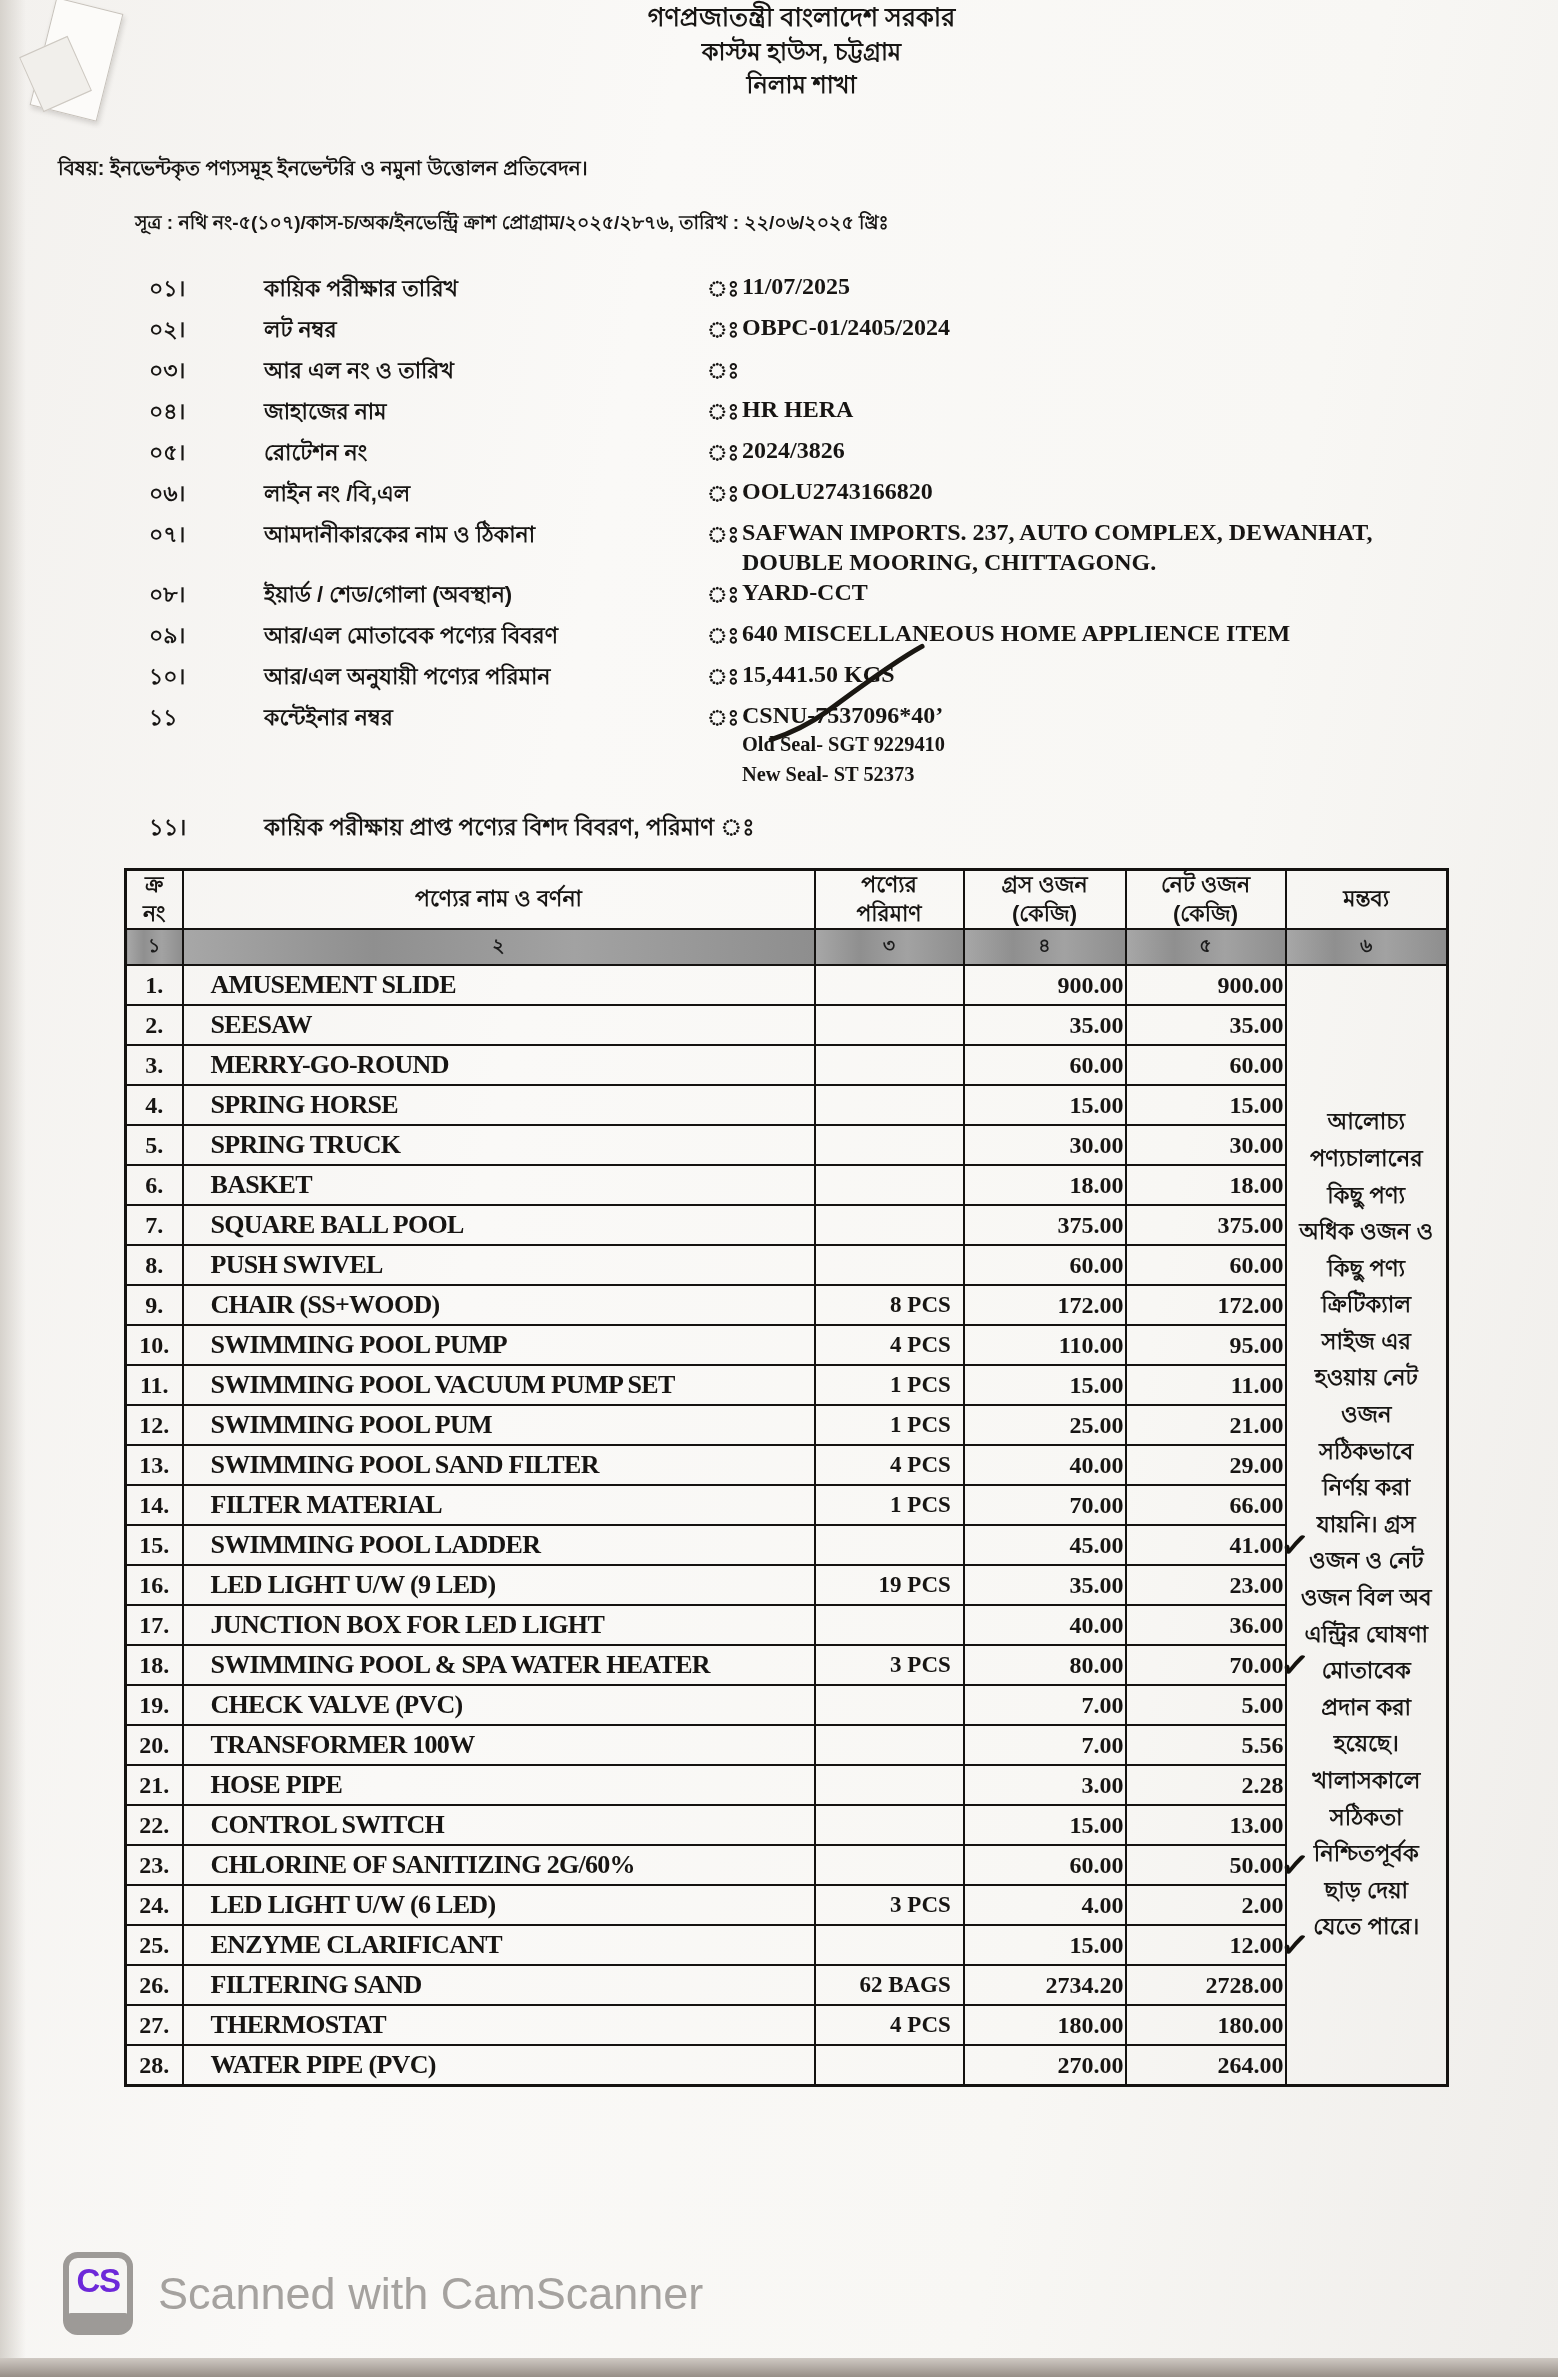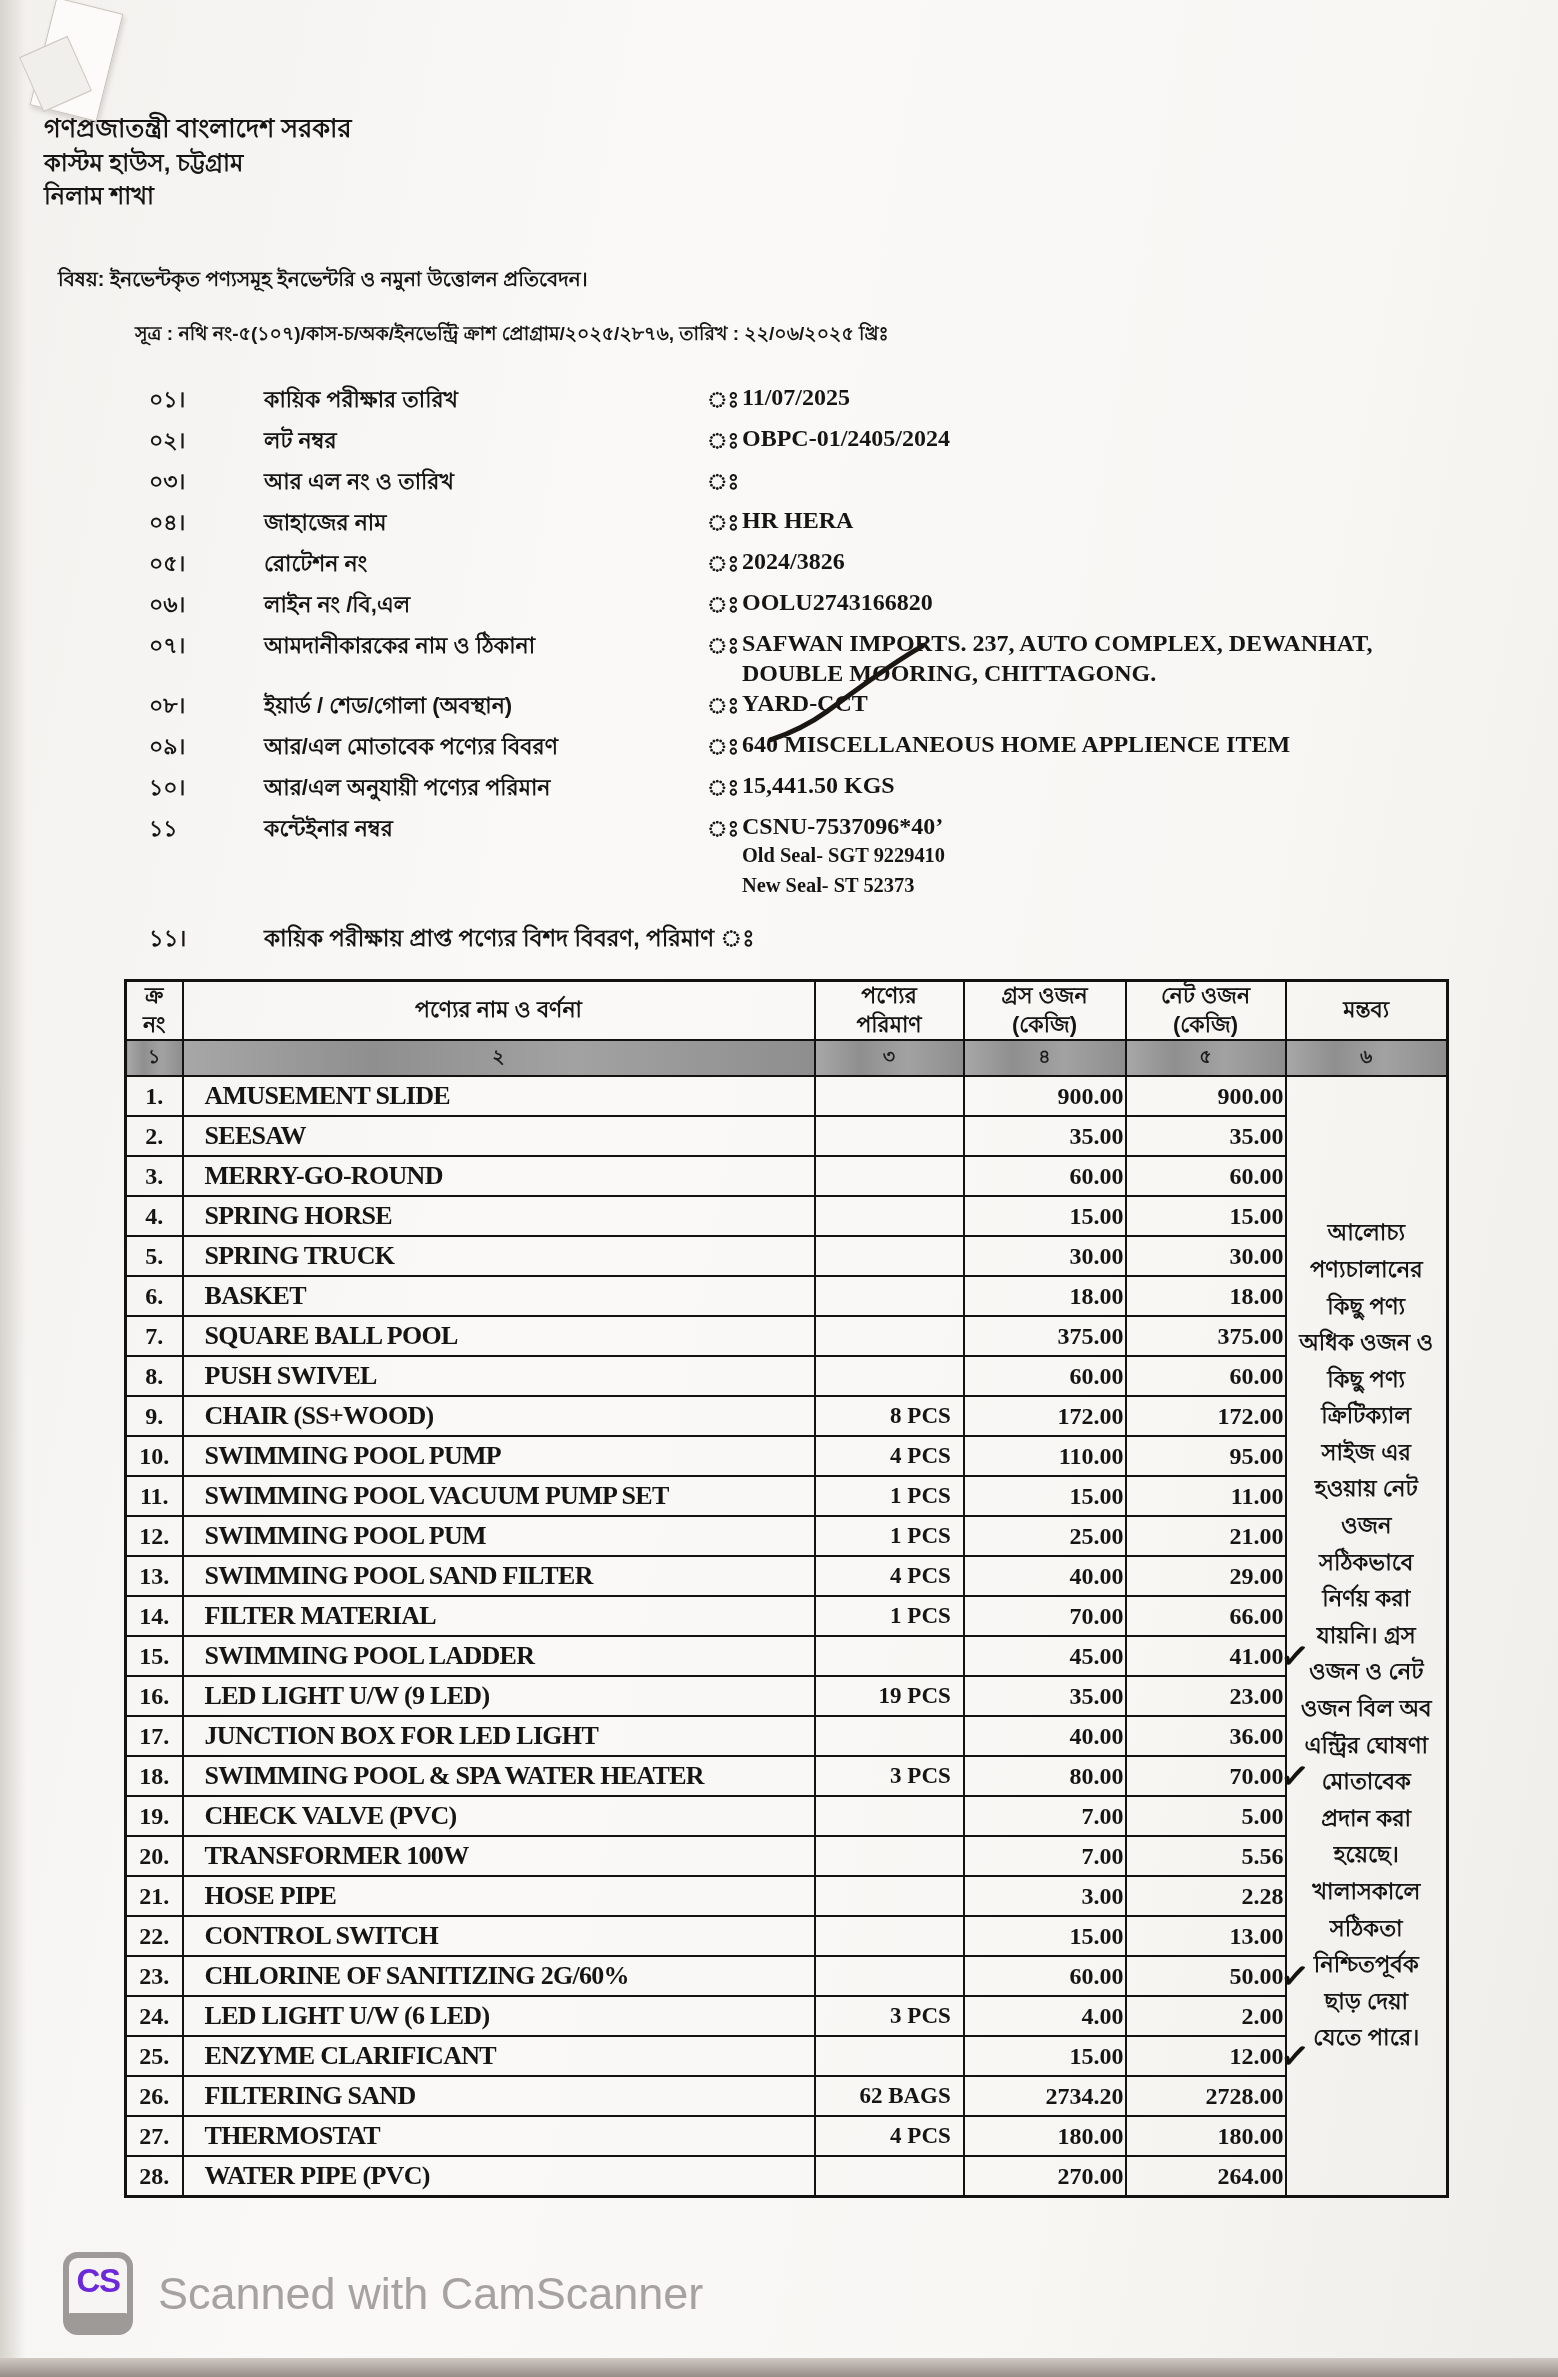--- a/index.html
+++ b/index.html
@@ -15,21 +15,21 @@
   }
   .edge-left{position:absolute;left:0;top:0;width:26px;height:100%;
     background:linear-gradient(90deg,#d6d2cc,rgba(214,210,204,0));}
   .edge-bottom{position:absolute;left:0;bottom:0;width:100%;height:19px;
     background:linear-gradient(180deg,#cfc9c3,#968e87);}
   .fold-a{position:absolute;left:42px;top:4.4px;width:67px;height:109px;background:#fcfbf9;
     border:1.5px solid #c7c2bb;transform:rotate(14deg);box-shadow:2.2px 2.9px 5.8px rgba(60,55,50,.18);}
   .fold-b{position:absolute;left:29px;top:44px;width:51px;height:58px;background:#f1efeb;
     border:0.7px solid #cdc8c1;transform:rotate(-24deg);}
 
-  .head{ margin-top:111px; line-height:1.38;padding-left:44px; }
+  .head{ text-align:center; line-height:1.38;padding-left:44px; }
   .head .l1{font-size:25.5px;font-weight:700;}
   .head .l2{font-size:24px;font-weight:700;}
   .head .l3{font-size:24px;font-weight:700;}
 
   .subject{margin:52px 0 0 58px;font-size:20px;font-weight:700;}
   .reference{margin:22px 0 0 135px;font-size:19px;font-weight:700;}
 
   .fields{margin:31px 0 0 149px;width:1297px;}
   .field-row{display:grid;grid-template-columns:115px 443px 35px auto;align-items:start;min-height:41px;}
   .f-no{font-size:22px;font-weight:700;}
@@ -45,21 +45,21 @@
   table.items{margin:20.4px 0 0 124px;width:1322px;table-layout:fixed;border-collapse:collapse;
     border:3.6px solid #141210;}
   .items th,.items td{border:2.2px solid #141210;}
   .items th{font-size:22px;font-weight:700;white-space:pre-line;line-height:1.3;height:57px;
     vertical-align:middle;text-align:center;padding:0 2.9px;}
   .items .subhead td{height:32px;font-size:19px;font-weight:700;text-align:center;
     background:linear-gradient(90deg,#a7a7a7,#8f8f8f 30%,#a2a2a2 62%,#8e8e8e);color:#1c1c1c;}
   .items td{height:36px;vertical-align:middle;}
   .c-sn{font-family:"Liberation Serif","DejaVu Serif",serif;font-size:24px;font-weight:700;text-align:center;}
   .c-name{font-family:"Liberation Serif","DejaVu Serif",serif;font-size:26px;font-weight:700;
-    letter-spacing:-0.7px;text-align:left;padding-left:21px;white-space:nowrap;overflow:hidden;}
+    letter-spacing:-0.7px;text-align:left;padding-left:27px;white-space:nowrap;overflow:hidden;}
   .c-qty{font-family:"Liberation Serif","DejaVu Serif",serif;font-size:23px;font-weight:700;
     text-align:right;padding-right:11.7px;}
   .c-num{font-family:"Liberation Serif","DejaVu Serif",serif;font-size:24px;font-weight:700;
     text-align:right;position:relative;}
   .check{position:absolute;right:-25px;top:1.5px;font-size:35px;font-weight:700;color:#15130f;
     transform:rotate(6deg);z-index:3;line-height:1;}
   .c-remarks{font-size:22.6px;font-weight:700;text-align:center;line-height:1.62;padding:0 11.7px;
     vertical-align:middle;}
 
   .pen-stroke{position:absolute;left:758px;top:642px;width:175px;height:102px;z-index:2;}

